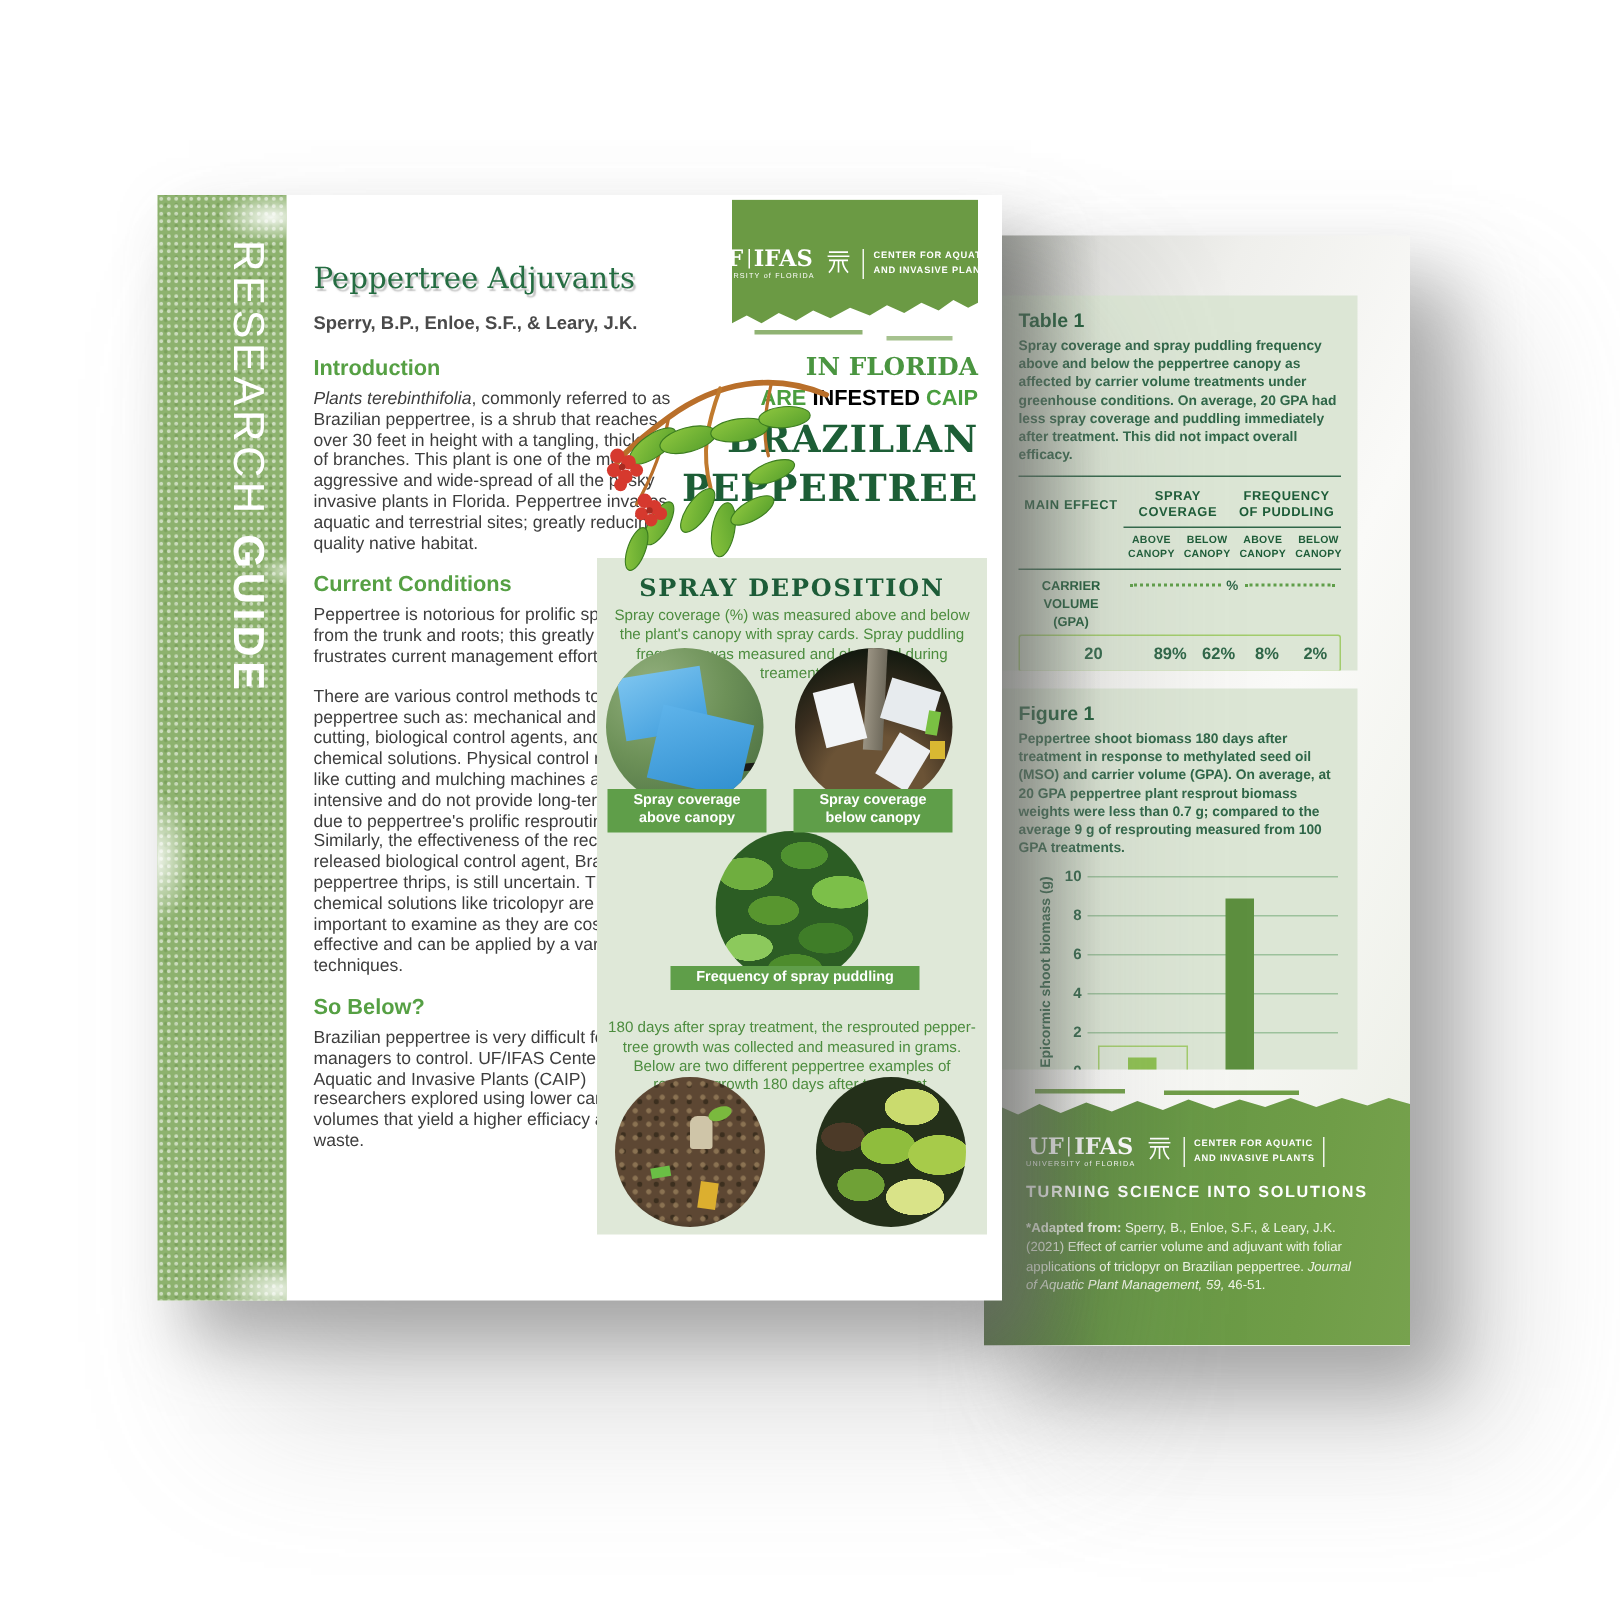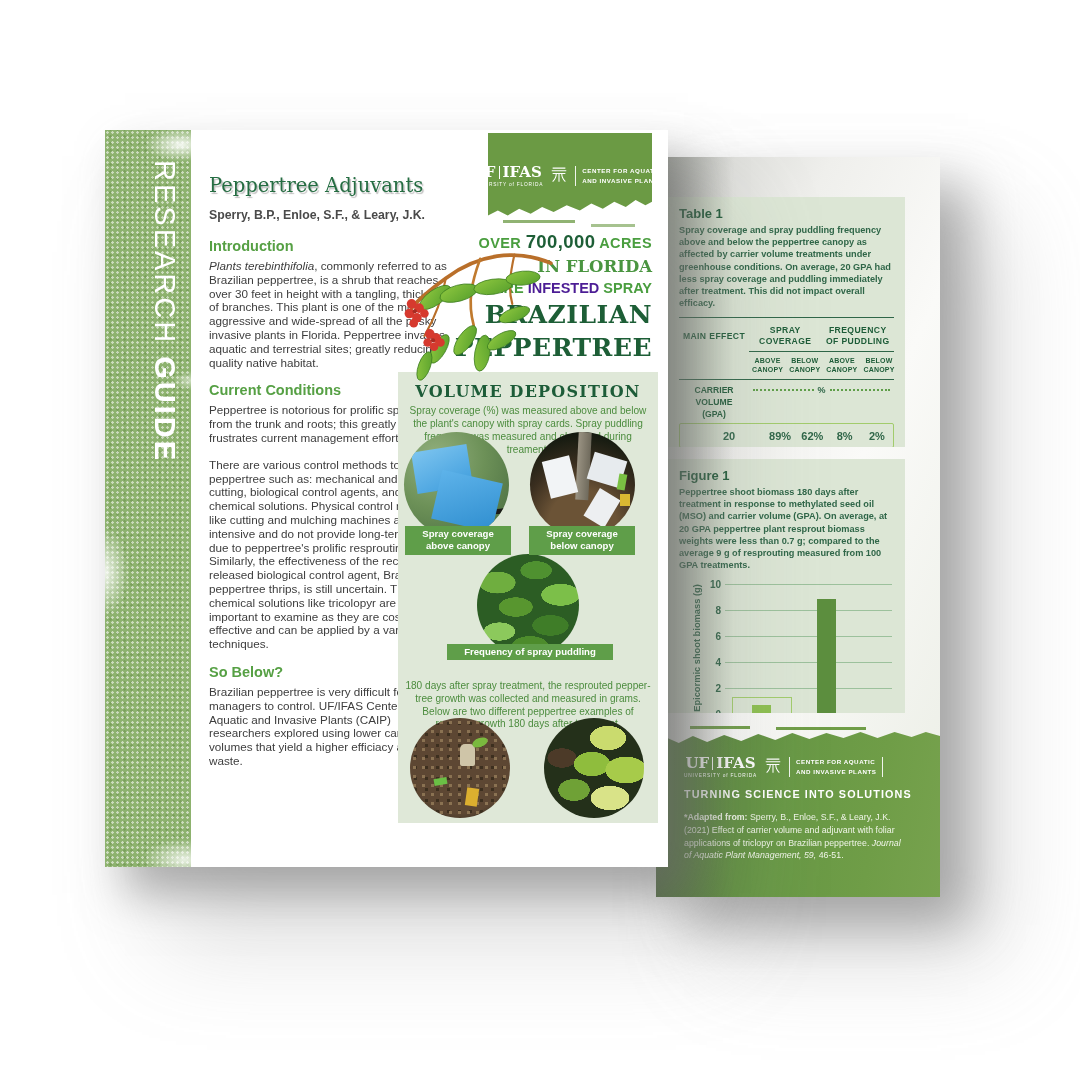--- a/index.html
+++ b/index.html
@@ -102,21 +102,21 @@
     clip-path:polygon(0 0,100% 0,100% 80%,96% 84%,90% 78%,84% 86%,77% 80%,70% 88%,63% 82%,
       56% 90%,48% 84%,40% 92%,33% 86%,26% 94%,19% 88%,12% 96%,6% 90%,0 96%);}
   .logo-streak1{position:absolute;left:398px;top:90px;width:72px;height:3px;background:#6b9a44;opacity:.75;}
   .logo-streak2{position:absolute;left:486px;top:94px;width:44px;height:2.5px;background:#6b9a44;opacity:.6;}
 
   .infographic{position:absolute;right:16px;top:101px;width:252px;text-align:right;}
   .ig1{font-size:14.5px;color:#4a9e3f;font-weight:bold;letter-spacing:.4px;}
   .ig1 .num{font-size:18.5px;color:#1d5e36;font-weight:800;}
   .ig2{font-family:"DejaVu Serif",serif;font-size:16.5px;color:#4a9540;font-weight:bold;margin-top:4px;}
   .ig3{font-size:14.5px;color:#4a9e3f;font-weight:bold;margin-top:4px;}
-  .ig3 .em{color:#4c1d95;text-align:center;}
+  .ig3 .em{color:#000000;text-align:center;}
   .ig4{font-family:"DejaVu Serif",serif;font-size:25px;color:#1d5e36;font-weight:800;
     margin-top:4px;letter-spacing:.5px;}
 
   .branch{position:absolute;left:298px;top:116px;width:150px;height:150px;z-index:1;}
 
   .panel{position:absolute;left:293px;top:242px;width:260px;height:451px;background:#dfe8d8;}
   .panel-h1{font-family:"DejaVu Serif",serif;font-weight:800;font-size:16px;color:#1d5c38;
     text-align:center;letter-spacing:1.2px;padding-top:10px;margin:0;}
   .panel-cap{font-size:10.1px;line-height:1.3;color:#4c8c3e;text-align:center;width:246px;
     margin:3px auto 0;}
@@ -331,26 +331,23 @@
           <div>CENTER FOR AQUATIC</div>
           <div>AND INVASIVE PLANTS</div>
         </div>
         <span class="v-div"></span>
       </div>
     </div>
     <div class="logo-streak1"></div>
     <div class="logo-streak2"></div>
 
     <div class="infographic">
-      <div class="ig1">
-        <span>OVER </span><span class="num">700,000</span><span> ACRES</span>
-      </div>
       <div class="ig2">IN FLORIDA</div>
       <div class="ig3">
-        <span>ARE </span><span class="em">INFESTED</span><span> SPRAY</span>
+        <span>ARE </span><span class="em">INFESTED</span><span> CAIP</span>
       </div>
       <div class="ig4">BRAZILIAN</div>
       <div class="ig4">PEPPERTREE</div>
     </div>
 
     <div class="branch">
       <svg width="150" height="150" viewBox="0 0 140 140">
         <defs>
           <linearGradient id="leafg" x1="0" y1="0" x2="1" y2="1">
             <stop offset="0" stop-color="#8ec73f"></stop>
@@ -389,21 +386,21 @@
             <circle cx="35" cy="90" r="4"></circle>
         </g>
         <g fill="#a82c22">
           <circle cx="11" cy="61" r="2"></circle>
             <circle cx="28" cy="88" r="2"></circle>
         </g>
       </svg>
     </div>
 
     <div class="panel">
-      <h3 class="panel-h1">VOLUME DEPOSITION</h3>
+      <h3 class="panel-h1">SPRAY DEPOSITION</h3>
       <div class="panel-cap">Spray coverage (%) was measured above and below the plant's canopy with spray cards. Spray puddling frequency was measured and observed during treament.</div>
 
       <div class="ph" id="ph1">
         <div class="prop hose"></div>
         <div class="prop card c1a"></div>
         <div class="prop card c1b"></div>
       </div>
       <div class="ph" id="ph2">
         <div class="prop card stem2"></div>
         <div class="prop card c2a"></div>

